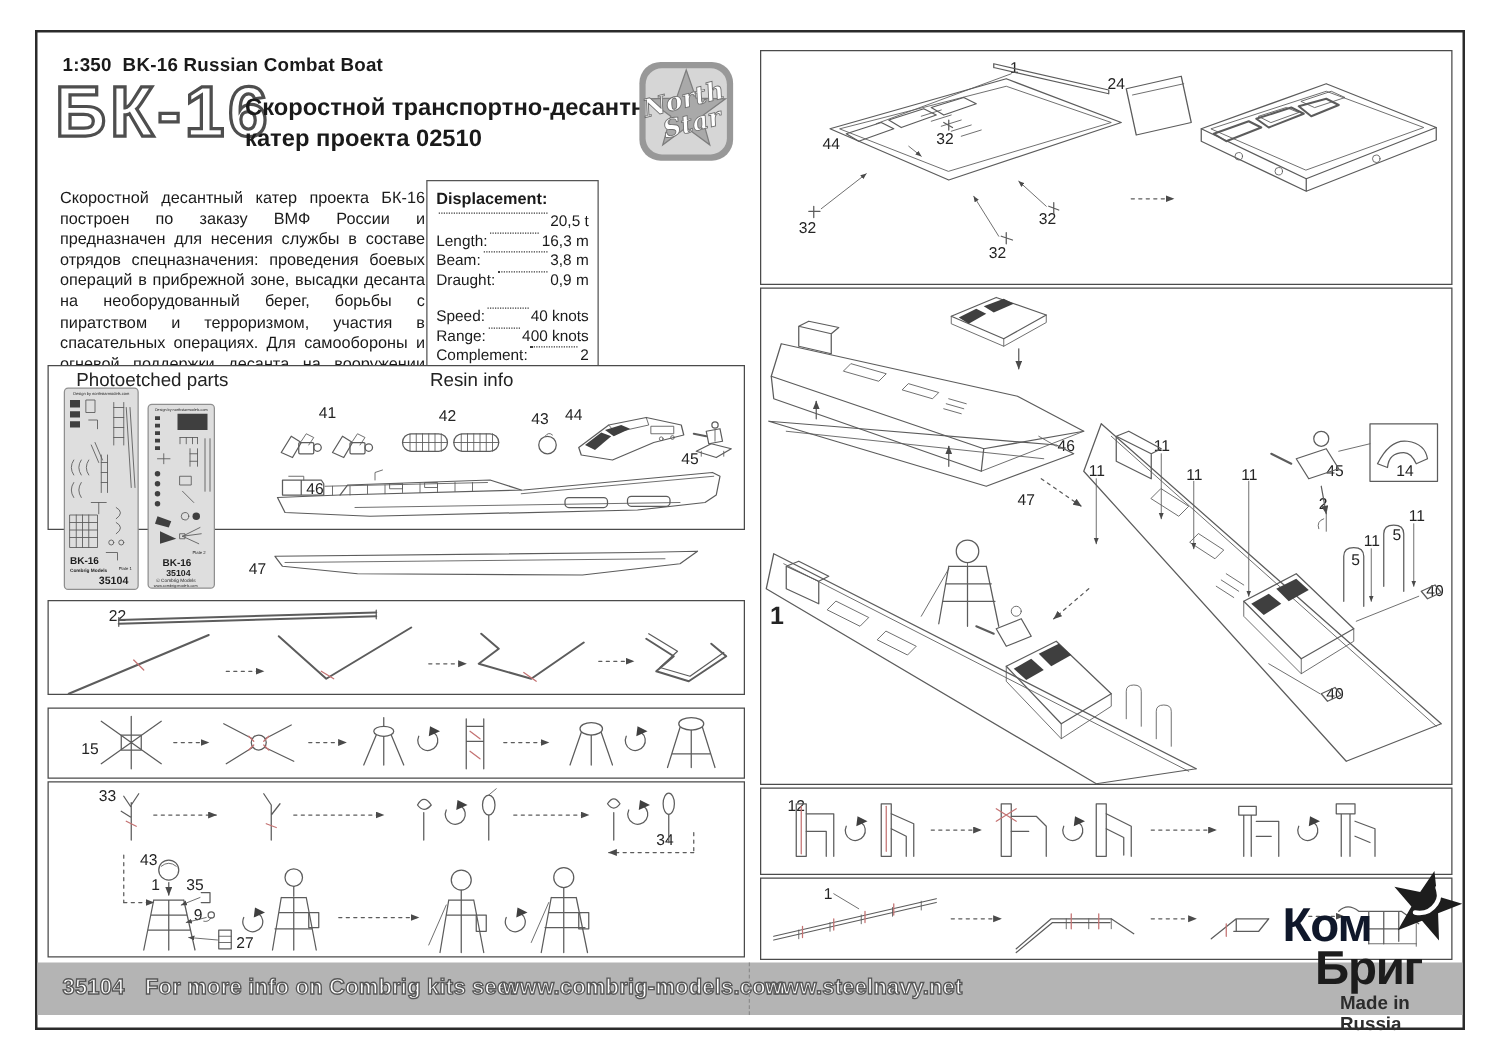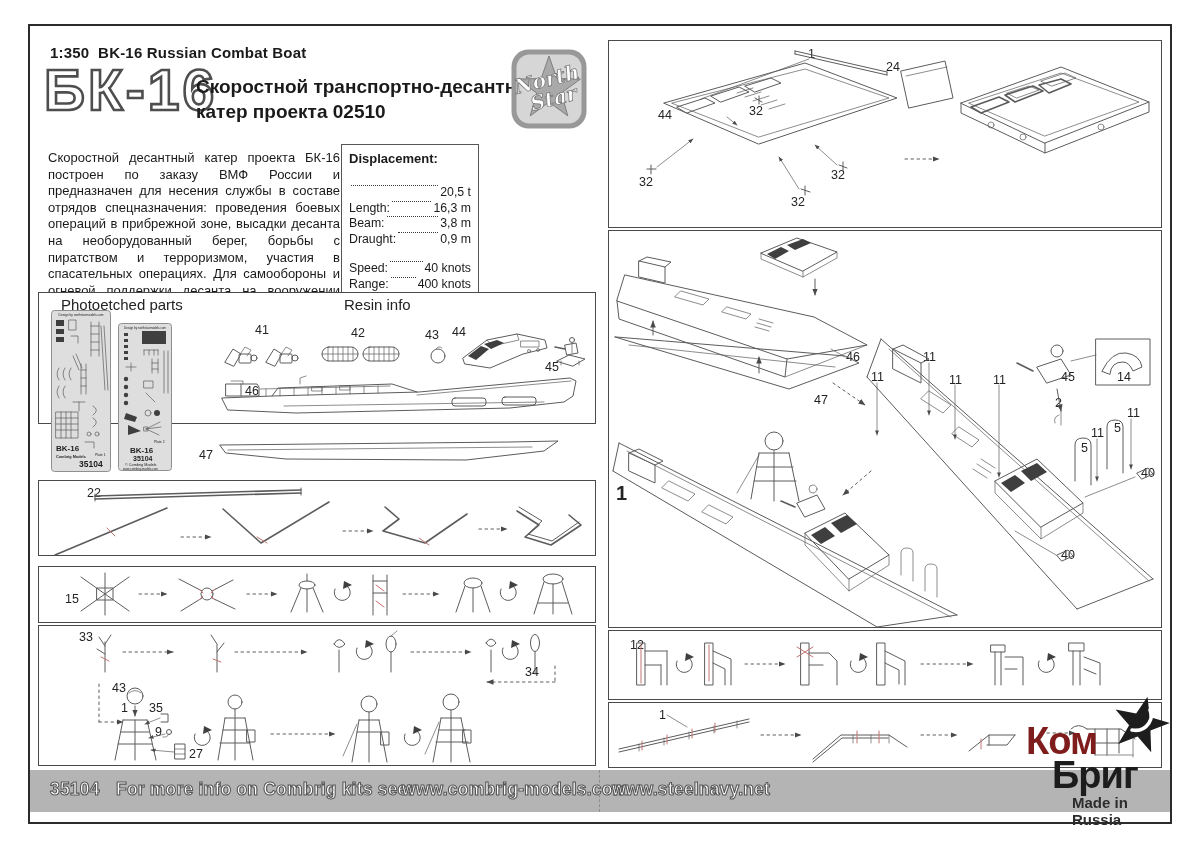--- a/index.html
+++ b/index.html
@@ -6,21 +6,21 @@
 html,body{background:#fff}
 .sheet{position:relative;width:1200px;height:848px;background:#fff;font-family:"Liberation Sans",sans-serif;color:#1a1a1a;overflow:hidden}
 .frame{position:absolute;left:28px;top:24px;width:1144px;height:800px;border:2px solid #2b2b2b;background:#fff}
 .abs{position:absolute}
 .box{position:absolute;border:1px solid #4a4a4a;background:#fff}
 .scale-title{font-size:15px;font-weight:bold;letter-spacing:.2px;white-space:pre}
 .big-title{font-size:57px;font-weight:bold;color:#fff;-webkit-text-stroke:2.6px #4e4e4e;letter-spacing:3px;line-height:1;font-family:"Liberation Sans",sans-serif}
 .subtitle{font-size:19px;font-weight:bold;line-height:25px}
 .intro{font-size:13px;line-height:16.6px;text-align:justify;width:292px}
 .specs{border:1px solid #555;padding:6px 7px 8px 7px;font-size:12.3px;background:#fff}
-.specs .t{font-weight:bold;margin-bottom:19px;font-size:13px}
+.specs .t{font-weight:bold;margin-bottom:4px;font-size:13px}
 .srow{display:flex;align-items:flex-start;line-height:15.5px}
 .srow .lb,.srow .vl{white-space:pre}
 .srow .dots{flex:1;border-bottom:1.6px dotted #3a3a3a;margin:0 2px 3px 2px;min-width:8px}
 .sgap{height:14px}
 .sec-label{font-size:15px;color:#222}
 .co{position:absolute;font-size:12.5px;color:#242424;line-height:1;white-space:nowrap}
 .co.b{font-weight:bold;font-size:20px}
 svg{display:block;overflow:visible}
 .ln{fill:none;stroke:#5c5c5c;stroke-width:1;stroke-linecap:round;stroke-linejoin:round}
 .th{stroke-width:1.6}
@@ -28,21 +28,21 @@
 .rd{stroke:#c47272}
 .dsh{stroke-dasharray:2.5,3.5}
 .fl{fill:#3f3f3f;stroke:none}
 .fretbg{fill:#dedede;stroke:#8f8f8f}
 .ft{font-family:"Liberation Sans",sans-serif;fill:#1e1e1e}
 .nst{font-family:"DejaVu Serif",serif;font-style:italic;font-weight:bold;fill:#fff;stroke:#6e6e6e;stroke-width:.7px;text-anchor:middle}
 .footer-bar{position:absolute;left:0;top:744px;width:1140px;height:42px;background:#b4b4b4}
 .ftx{position:absolute;top:9px;font-size:17.5px;font-weight:bold;color:#fff;-webkit-text-stroke:1.1px #575757;letter-spacing:.2px;white-space:nowrap}
 .fold{position:absolute;left:569px;top:0;height:42px;border-left:1px dashed #8d8d8d}
 .brand{z-index:5}
-.bk1{position:absolute;left:0;top:26px;font-size:38px;font-weight:bold;letter-spacing:-1px;color:#7f1d1d}
+.bk1{position:absolute;left:0;top:26px;font-size:38px;font-weight:bold;letter-spacing:-1px;color:#0f172a}
 .bk2{position:absolute;left:26px;top:60px;font-size:38px;font-weight:bold;letter-spacing:-1px;color:#1c1c1c}
 .bk3{position:absolute;left:46px;top:100px;font-size:15px;font-weight:bold;color:#2c2c2c}
 </style>
 </head>
 <body>
 
 <div class="sheet">
 <div class="frame">
 
   <div class="abs scale-title" style="left:20px;top:18px">1:350  BK-16 Russian Combat Boat</div>

